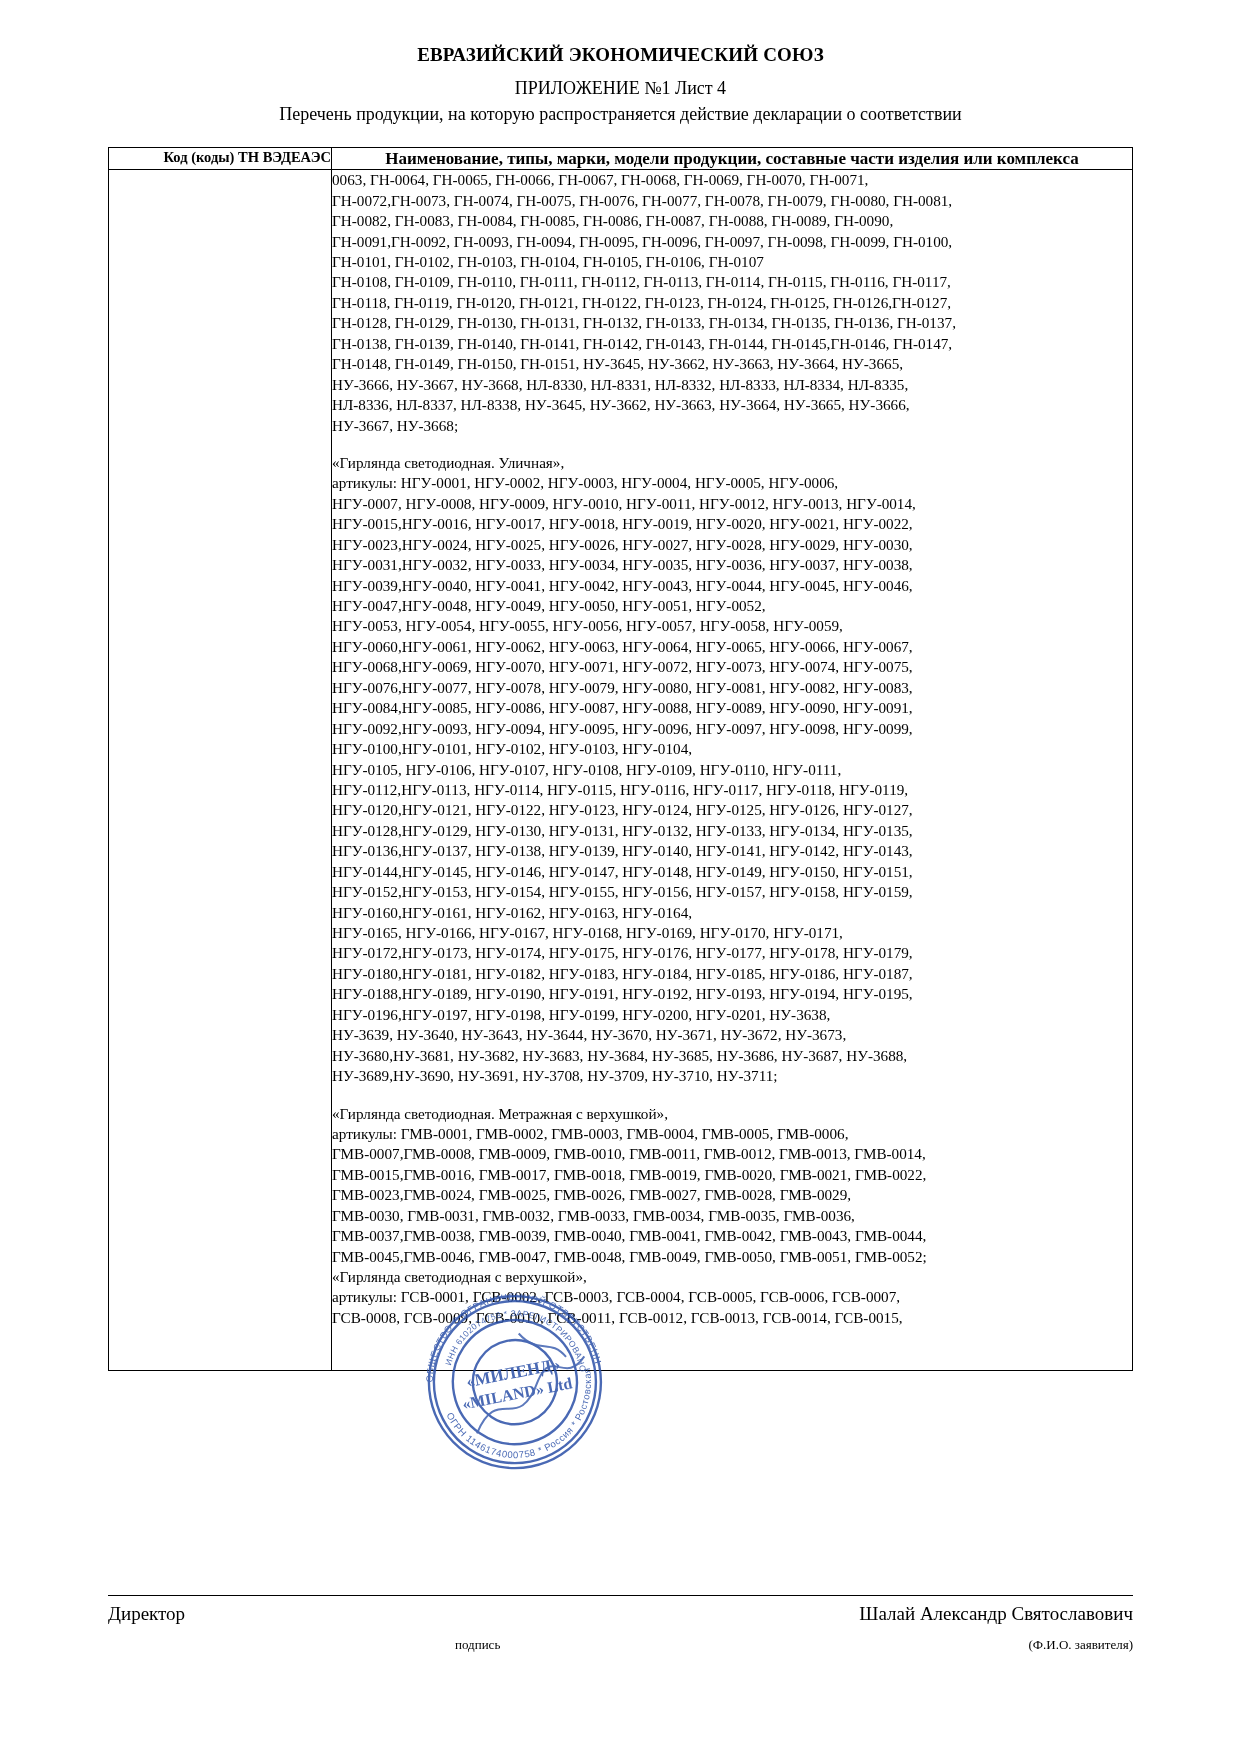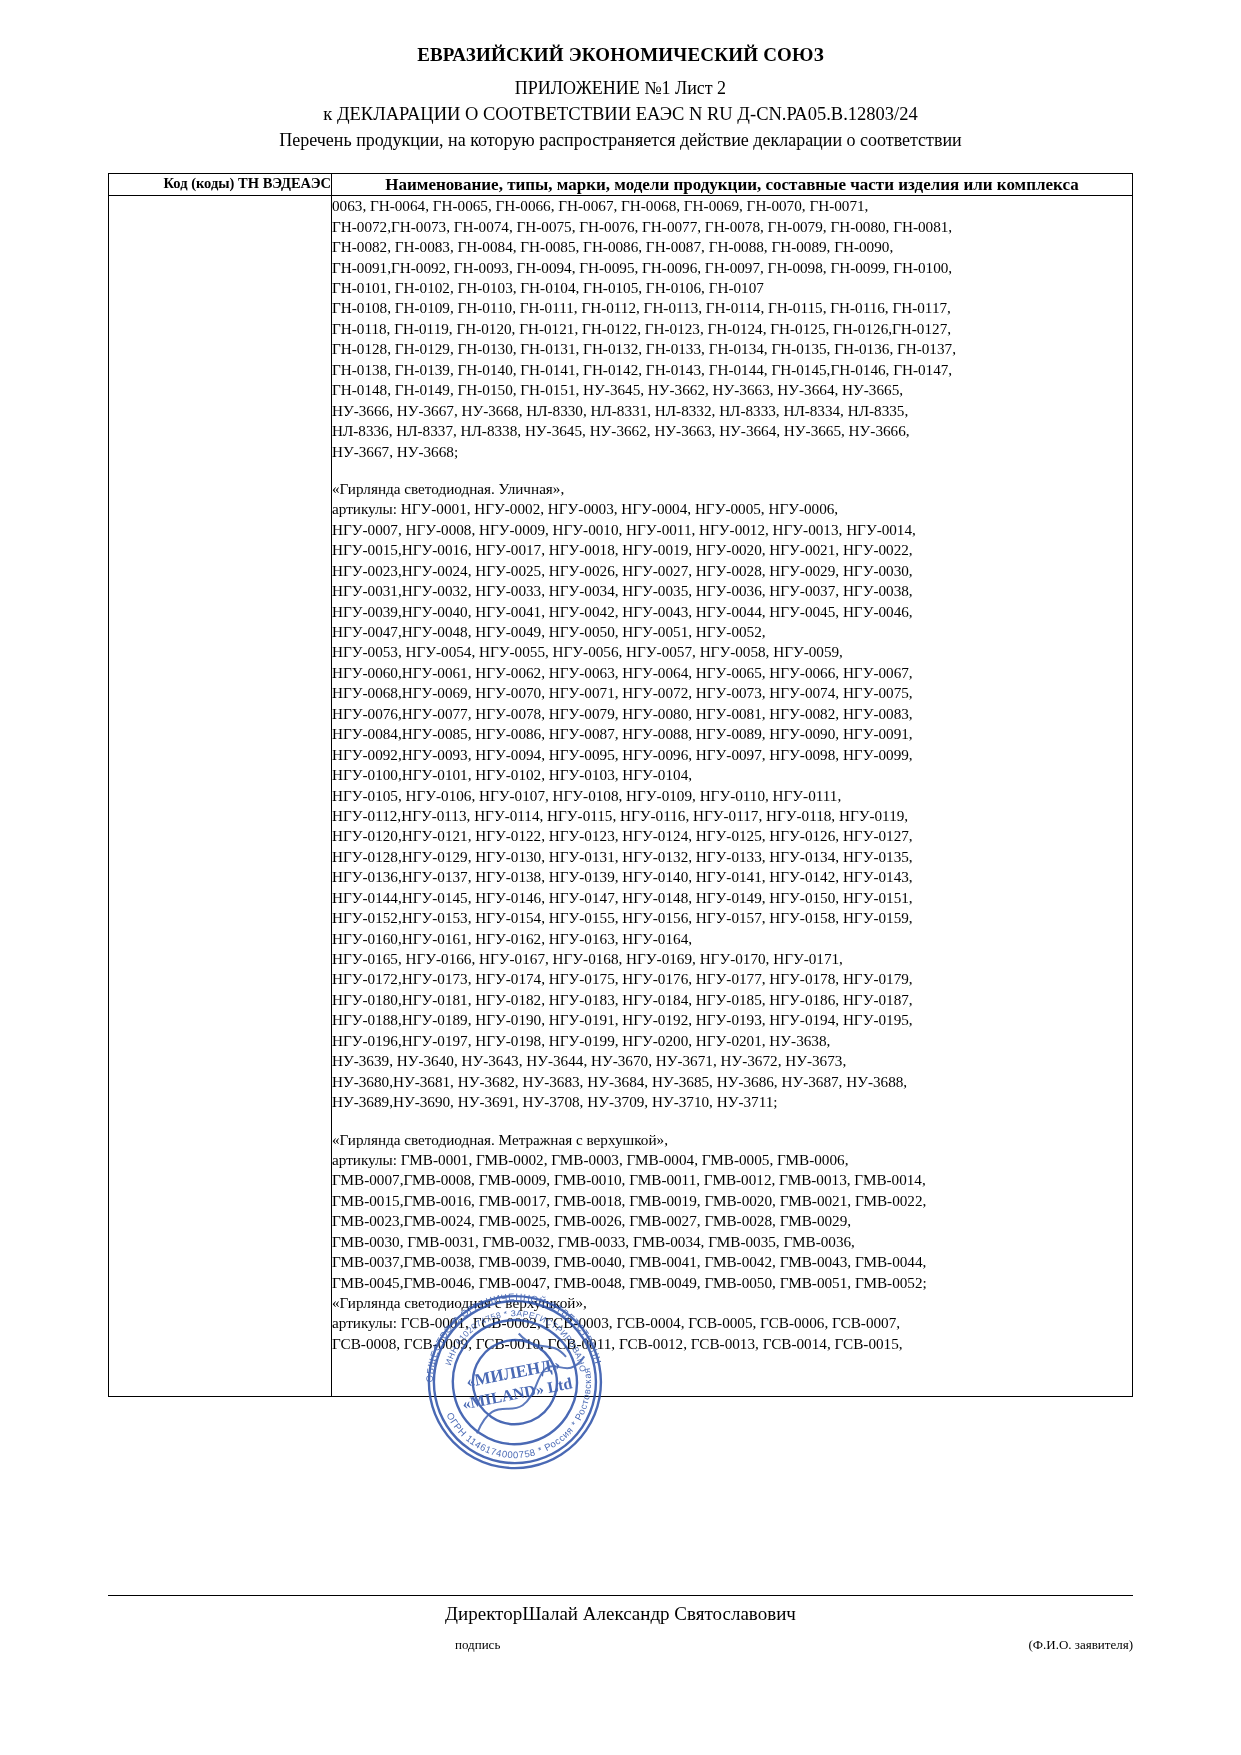--- a/index.html
+++ b/index.html
@@ -87,21 +87,21 @@
     right: 0;
     bottom: 0;
     height: 190px;
   }
   .sig-row {
     position: absolute;
     left: 108px;
     right: 108px;
     top: 38px;
     display: flex;
-    justify-content: center;
+    justify-content: space-between;
     align-items: flex-end;
   }
   .sig-left {
     font-size: 19px;
   }
   .sig-right {
     font-size: 19px;
     text-align: center;
   }
   .sig-caption-left {
@@ -138,22 +138,21 @@
   }
   .stamp svg { display: block; }
 </style>
 </head>
 <body>
 
 <div class="page">
 
   <div class="header">
     <div class="h-title">ЕВРАЗИЙСКИЙ ЭКОНОМИЧЕСКИЙ СОЮЗ</div>
-    <div class="h-line">ПРИЛОЖЕНИЕ №1 Лист 2</div>
-    <div class="h-line bigger">к ДЕКЛАРАЦИИ О СООТВЕТСТВИИ ЕАЭС N RU Д-CN.РА05.В.12803/24</div>
+    <div class="h-line">ПРИЛОЖЕНИЕ №1 Лист 4</div>
     <div class="h-line">Перечень продукции, на которую распространяется действие декларации о соответствии</div>
   </div>
 
   <table class="main">
     <thead>
       <tr>
         <th class="col-code">Код (коды) ТН ВЭДЕАЭС</th>
         <th class="col-name">Наименование, типы, марки, модели продукции, составные части изделия или комплекса</th>
       </tr>
     </thead>

